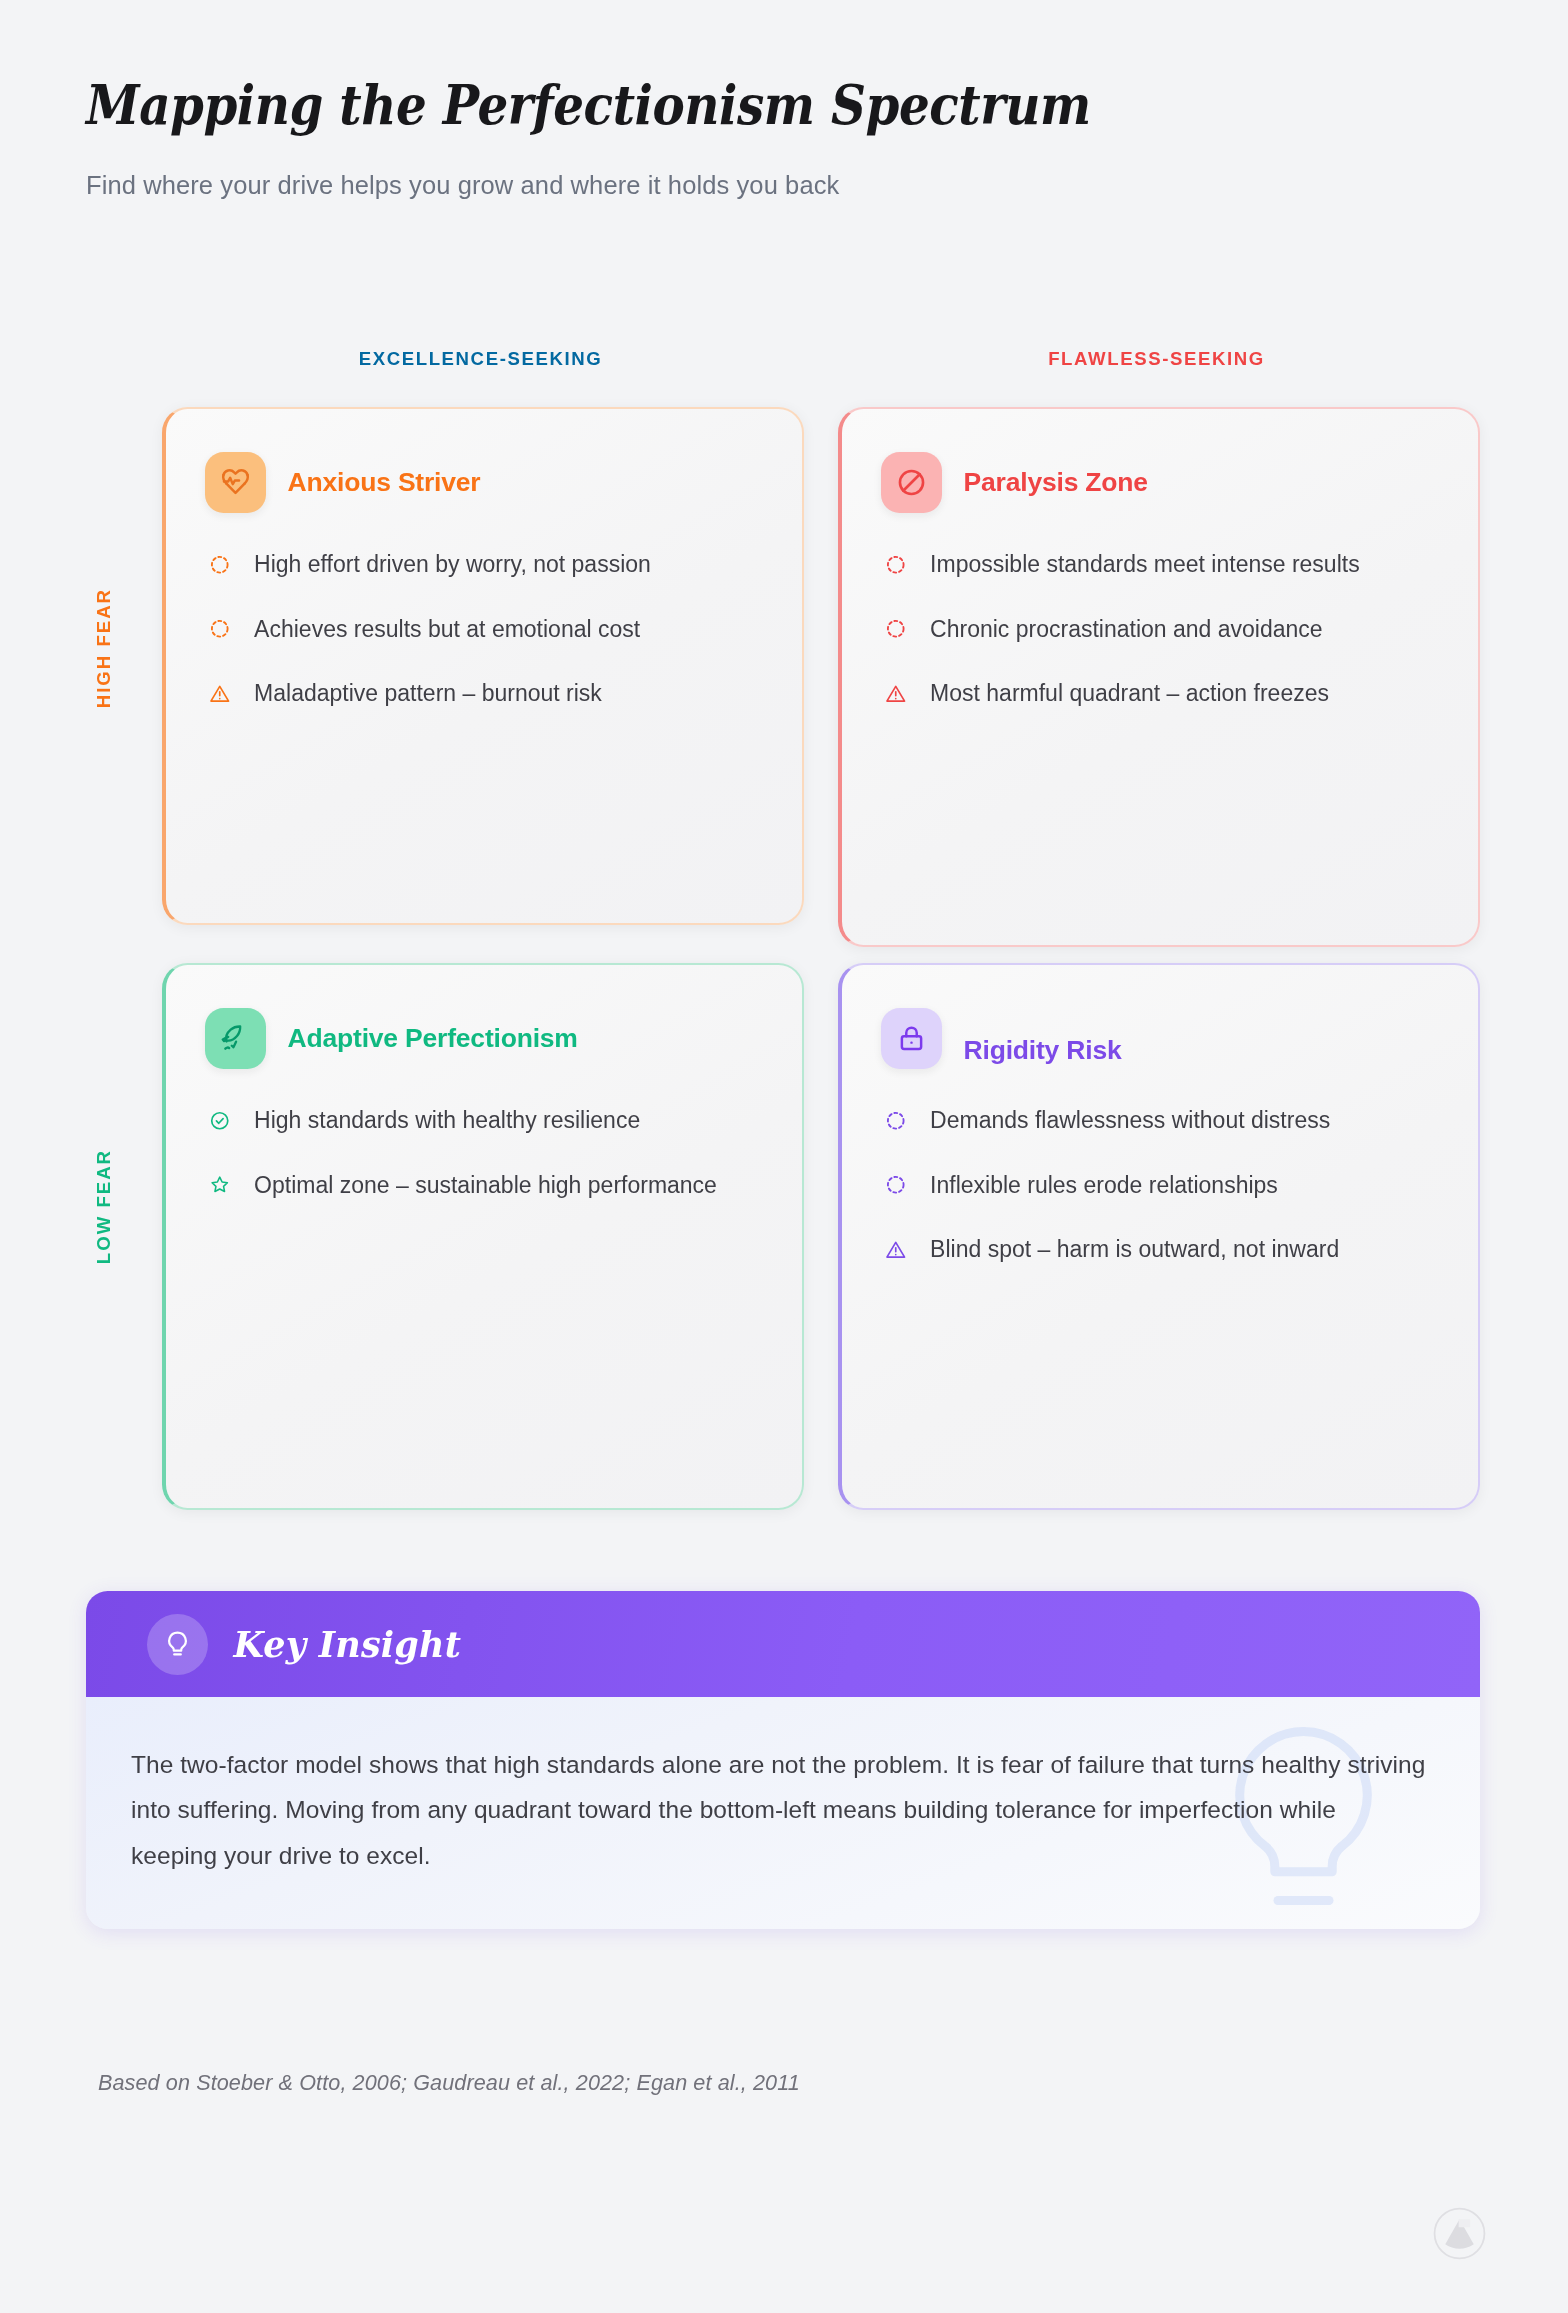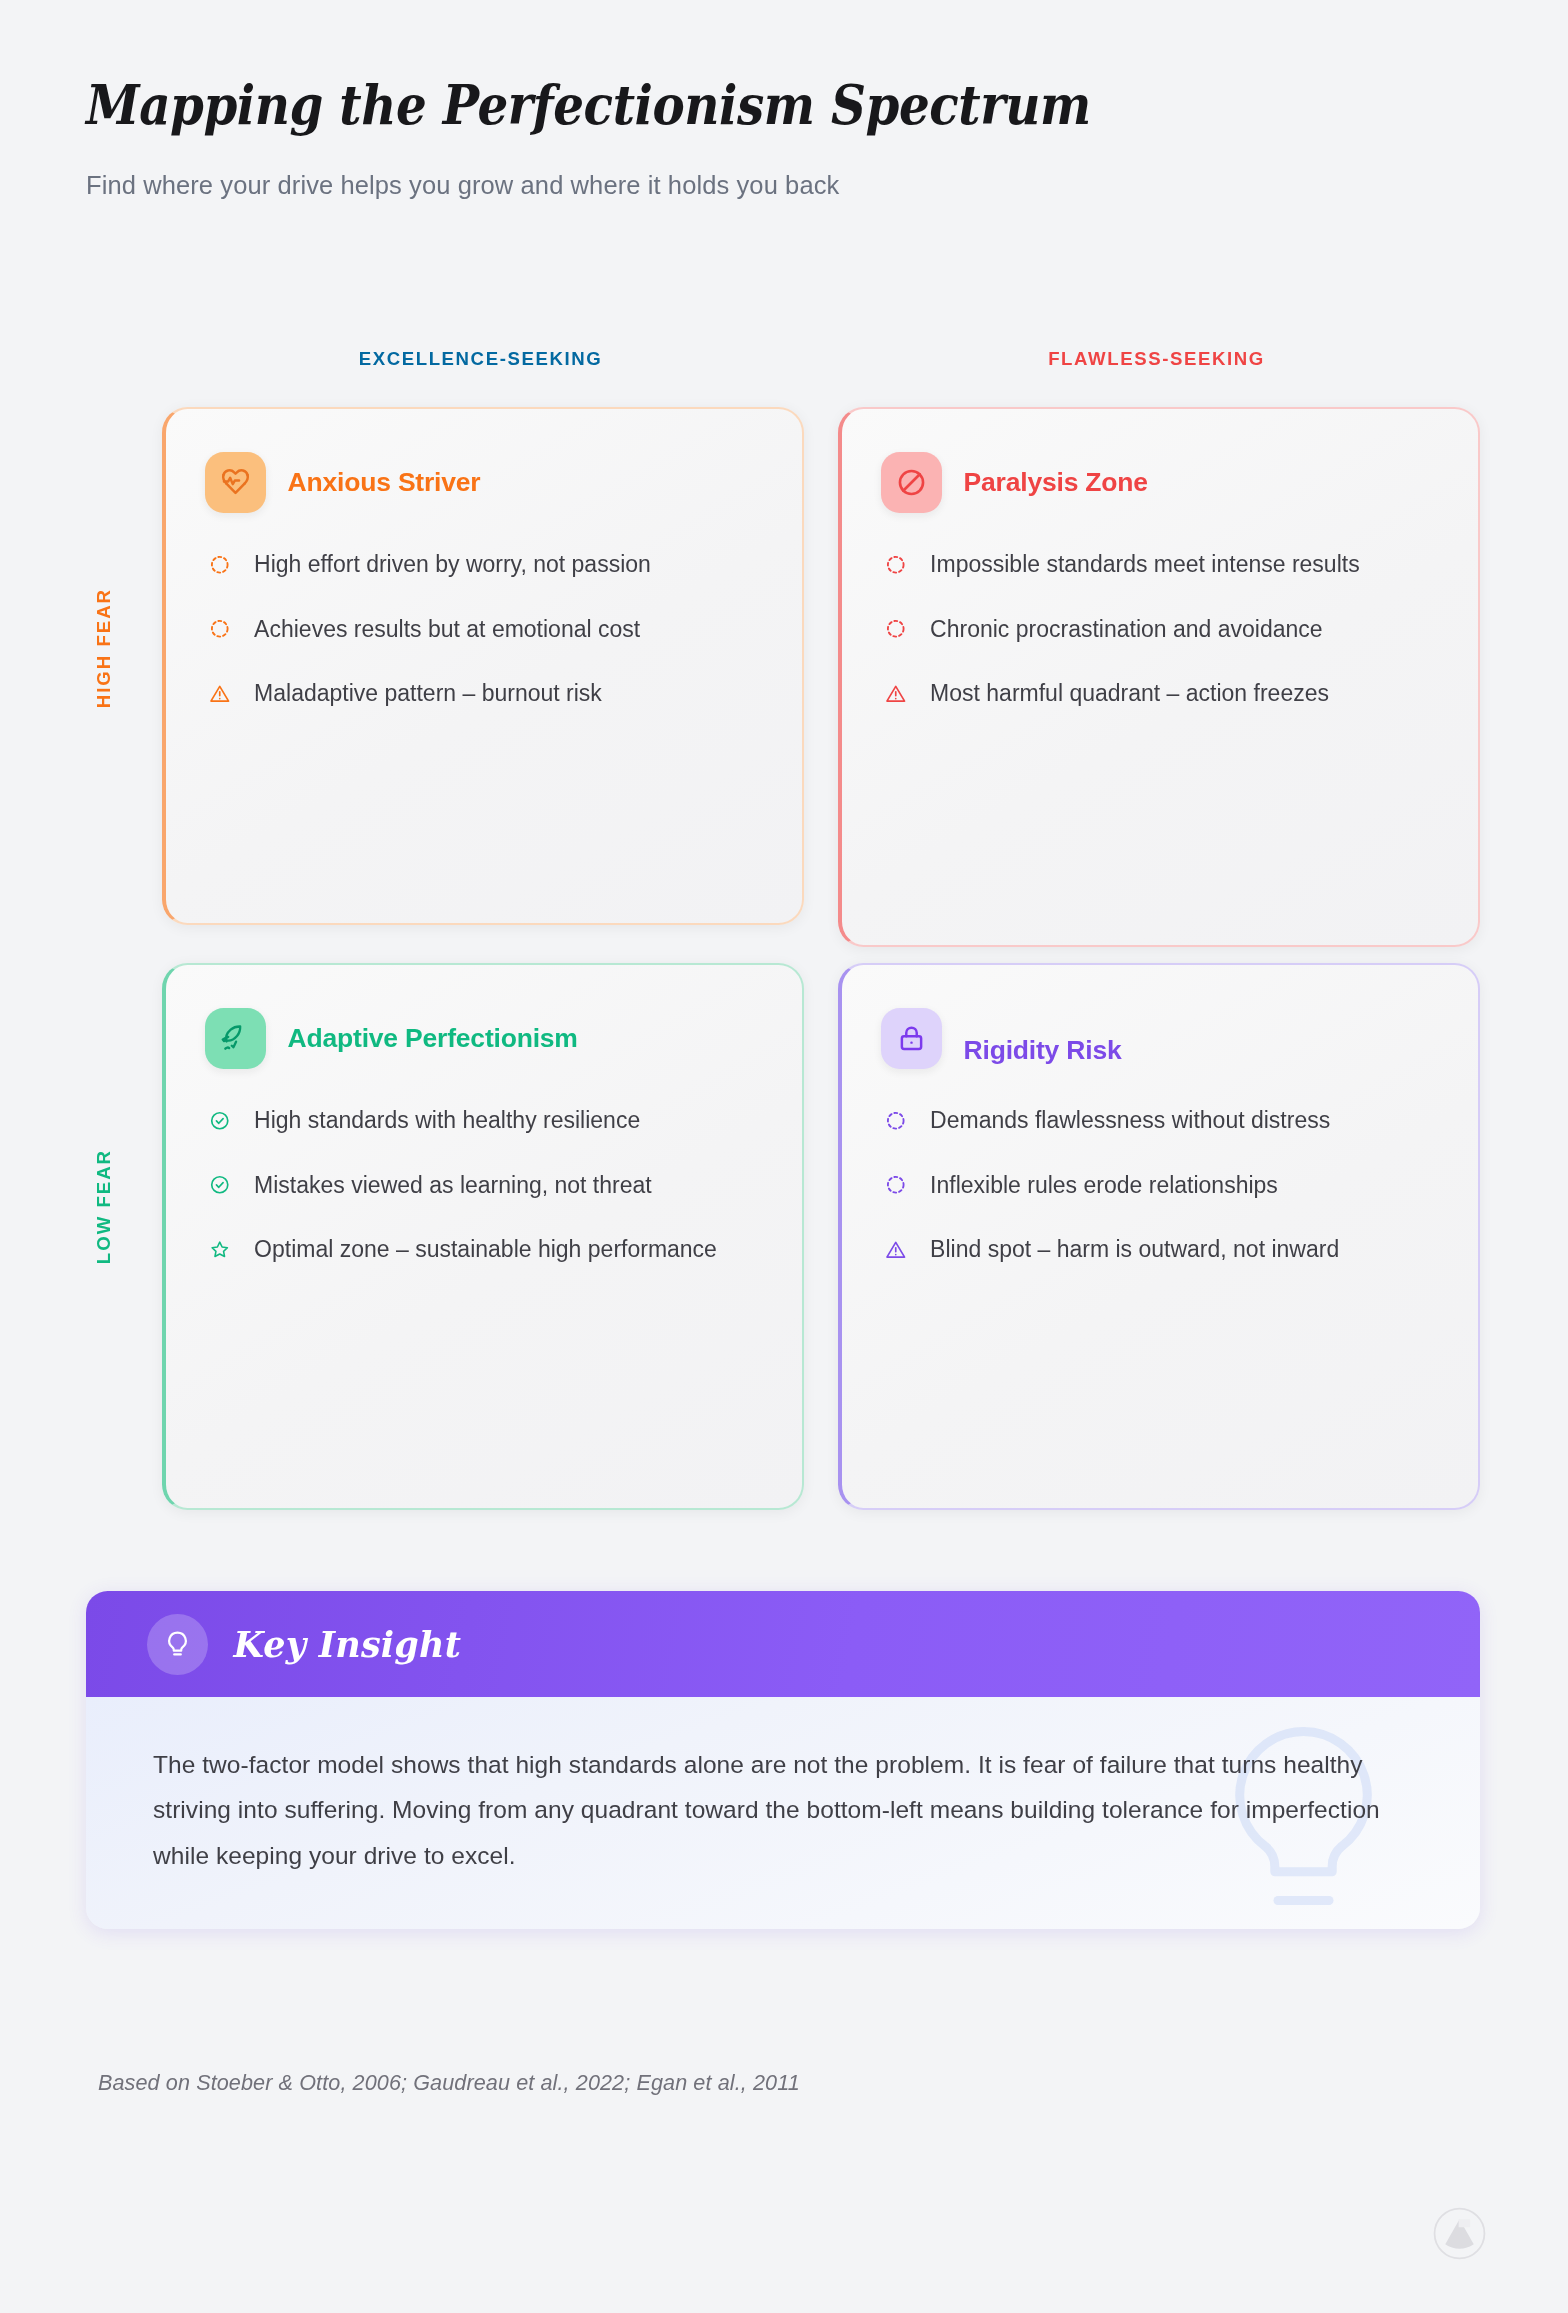--- a/index.html
+++ b/index.html
@@ -157,21 +157,20 @@
     padding: 45px 53px 51px 45px;
     overflow: hidden;
   }
   .insight-text {
     position: relative;
     font-size: 24.5px;
     line-height: 1.85;
     color: #3f3f46;
     letter-spacing: 0.05px;
     z-index: 2;
-    margin-left: 22px;
   }
   .watermark {
     position: absolute;
     right: 49px; top: -9.8px;
     width: 255px; height: 274px;
     opacity: 0.45;
     z-index: 1;
   }
 
   
@@ -309,29 +308,20 @@
           <span class="bullet-ico">
             <svg viewBox="0 0 24 24" fill="none" stroke="#10b981" stroke-width="1.7" stroke-linecap="round" stroke-linejoin="round">
               <circle cx="12" cy="12" r="8.2"></circle>
                 <path d="M8.6 12.2l2.4 2.4 4.4-4.8"></path>
             </svg>
           </span>
           <span class="bullet-text">High standards with healthy resilience</span>
         </div>
         <div class="bullet">
           <span class="bullet-ico">
-            <svg viewBox="0 0 24 24" fill="none" stroke="#10b981" stroke-width="1.7" stroke-linecap="round" stroke-linejoin="round">
-              <circle cx="12" cy="12" r="8.2"></circle>
-                <path d="M8.6 12.2l2.4 2.4 4.4-4.8"></path>
-            </svg>
-          </span>
-          <span class="bullet-text">Mistakes viewed as learning, not threat</span>
-        </div>
-        <div class="bullet">
-          <span class="bullet-ico">
             <svg viewBox="0 0 24 24" fill="none" stroke="#10b981" stroke-width="1.6" stroke-linecap="round" stroke-linejoin="round">
               <path d="M12 4.2l2.4 5 5.4.7-3.9 3.7 1 5.3-4.9-2.6-4.9 2.6 1-5.3L4.2 9.9l5.4-.7z"></path>
             </svg>
           </span>
           <span class="bullet-text">Optimal zone – sustainable high performance</span>
         </div>
       </div>
     </div>
 
     <div class="card br">

